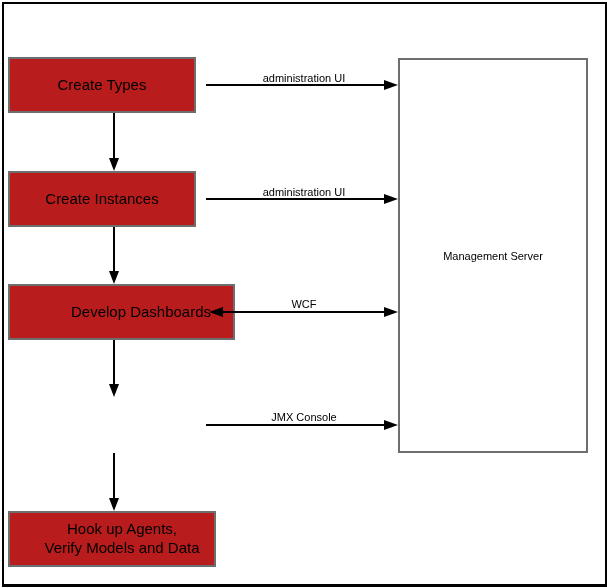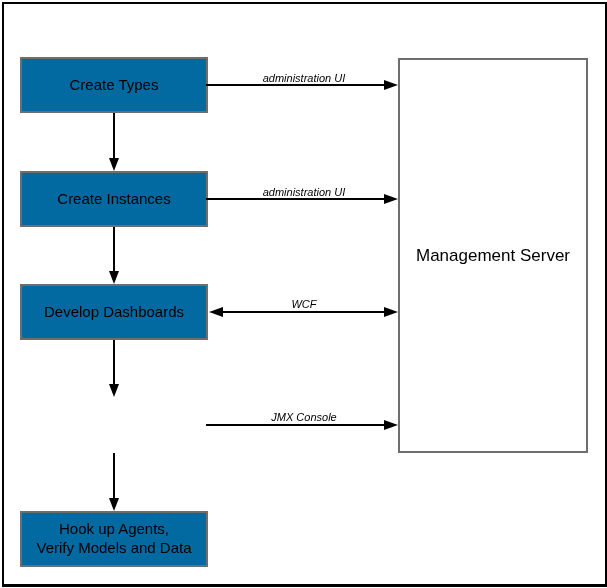--- a/index.html
+++ b/index.html
@@ -23,71 +23,70 @@
     top: 3px;
     left: 0;
     width: 100%;
     text-align: center;
     font-size: 14px;
     font-weight: bold;
     color: #000000;
   }
   .process-box {
     position: absolute;
-    left: 16px;
+    left: 4px;
     width: 184px;
     height: 52px;
     border: 2px solid #6e6e6e;
-    background: #0369a1;
+    background: #b91c1c;
     display: flex;
     align-items: center;
     justify-content: center;
     text-align: center;
     font-size: 15px;
     color: #000000;
     white-space: pre-line;
     line-height: 1.25;
   }
   .step-0 { top: 53px; }
   .step-1 { top: 167px; }
-  .step-2 { top: 280px; }
+  .step-2 { top: 280px; padding-left: 39px; }
   .step-3 { top: 393px; }
-  .step-4 { top: 507px; }
+  .step-4 { top: 507px; padding-left: 20px; }
   .server-box {
     position: absolute;
     left: 394px;
     top: 54px;
     width: 186px;
     height: 391px;
     border: 2px solid #6e6e6e;
     background: #ffffff;
     display: flex;
     align-items: center;
     justify-content: center;
     text-align: center;
-    font-size: 17px;
+    font-size: 11px;
     color: #000000;
   }
   .arrow-layer {
     position: absolute;
     left: 0;
     top: 0;
     width: 601px;
     height: 580px;
     pointer-events: none;
   }
   .conn-label {
     position: absolute;
     left: 220px;
     width: 160px;
     text-align: center;
     font-size: 11px;
     color: #000000;
     background: transparent;
-    font-style: italic;
   }
   .conn-label-0 { top: 68px; }
   .conn-label-1 { top: 182px; }
   .conn-label-2 { top: 294px; }
   .conn-label-3 { top: 407px; }
 </style>
 </head>
 <body>
 
 <div id="canvas">

